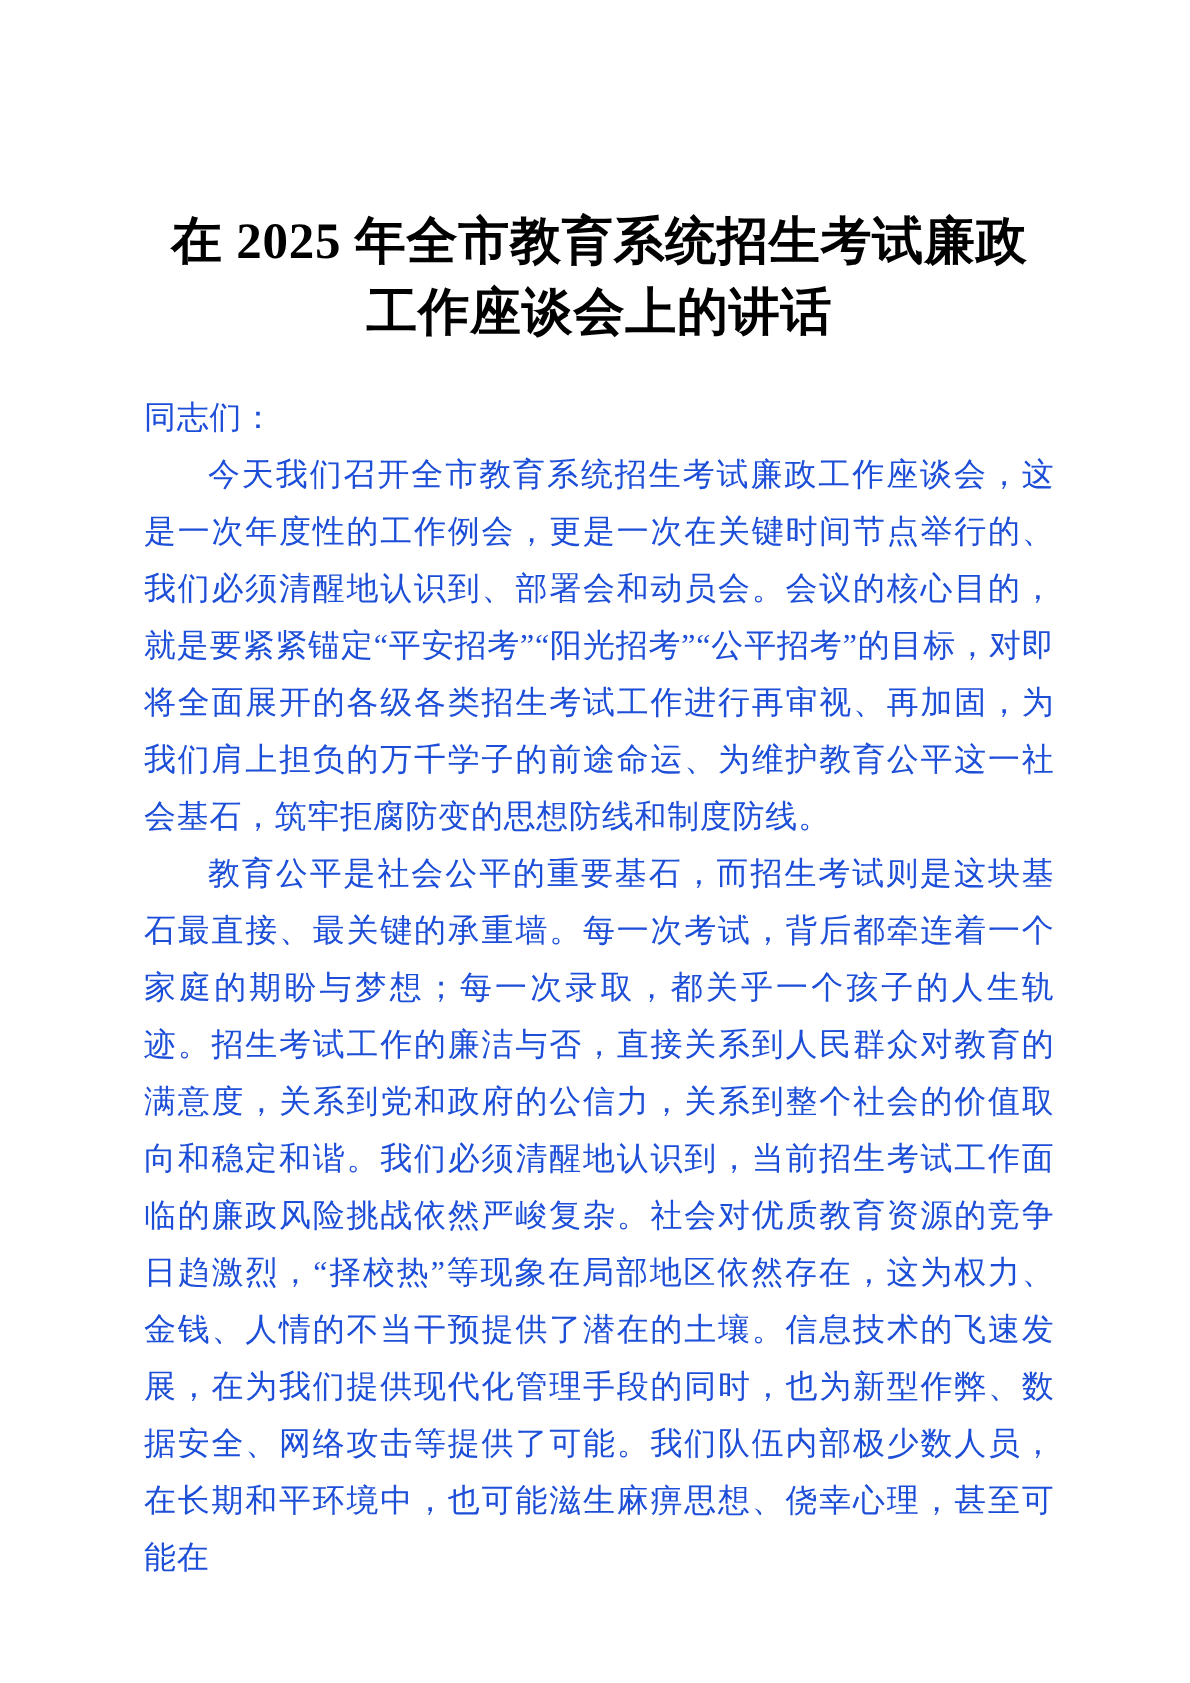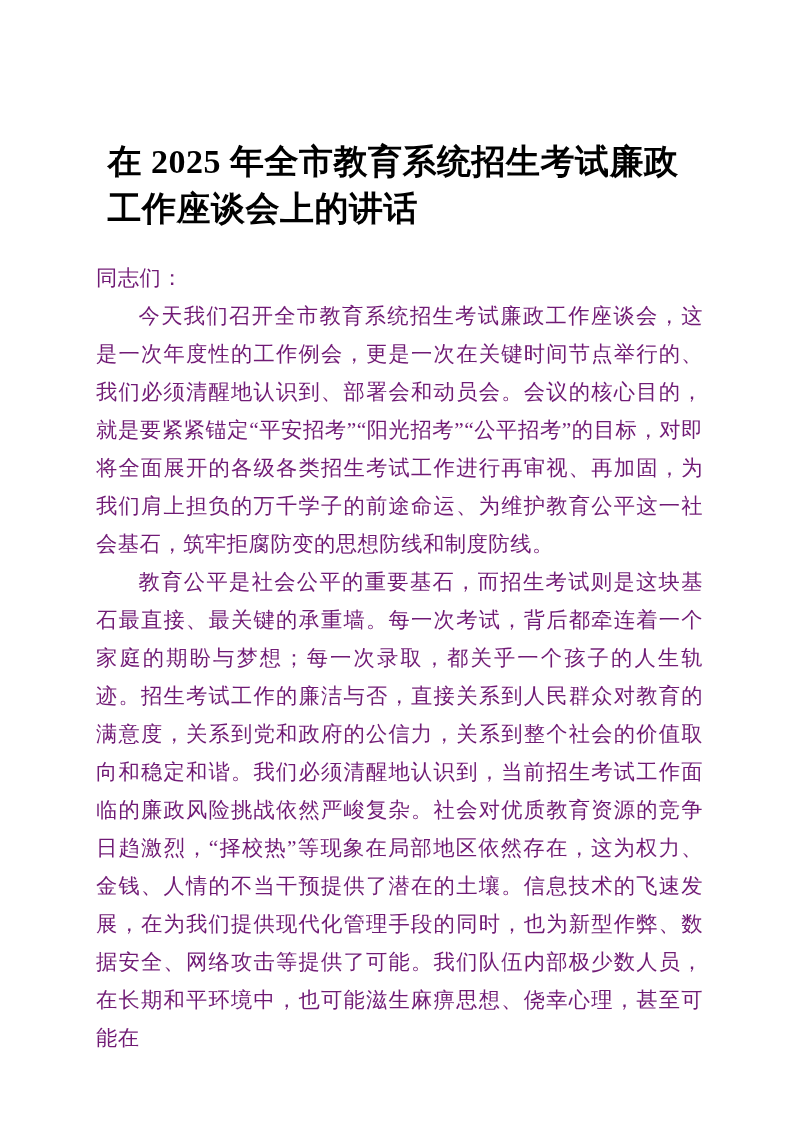--- a/index.html
+++ b/index.html
@@ -18,33 +18,34 @@
     font-family: "Liberation Serif", "DejaVu Serif", serif;
     color: #000000;
     overflow: hidden;
   }
   .doc-title {
     width: 584px;
     margin: 0 auto 27px auto;
     font-size: 34px;
     font-weight: bold;
     line-height: 47px;
+    text-align: center;
     letter-spacing: 0.5px;
     color: #000000;
   }
   .doc-body p {
     margin: 0;
     font-size: 21.3px;
     line-height: 38px;
     text-align: justify;
     text-justify: inter-ideograph;
     text-align-last: left;
     letter-spacing: 0.5px;
     word-break: break-all;
-    color: #701a75;
+    color: #1d4ed8;
   }
   .salutation {
     text-indent: 0;
   }
   .para {
     text-indent: 2em;
   }
 </style>
 </head>
 <body>

